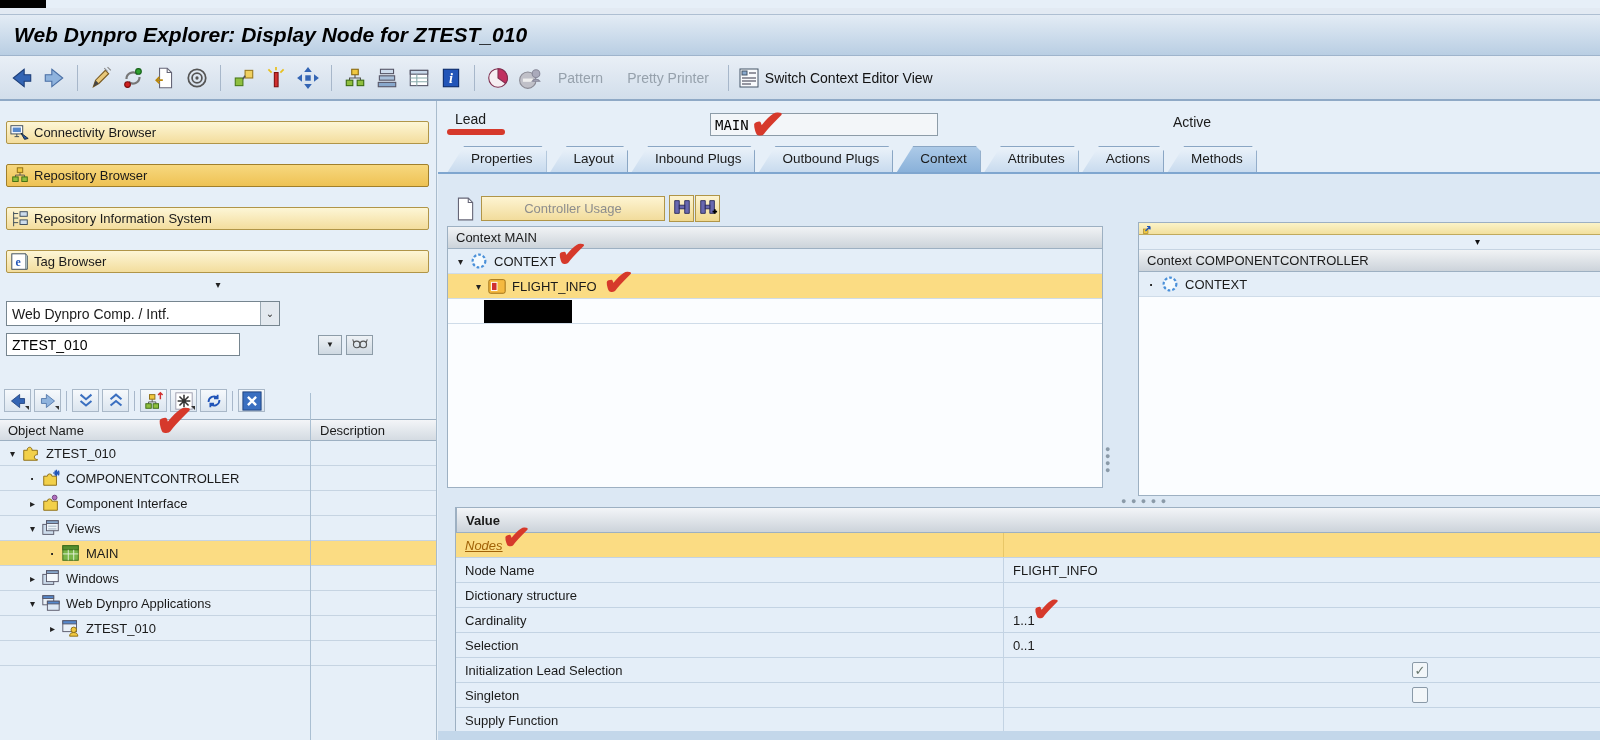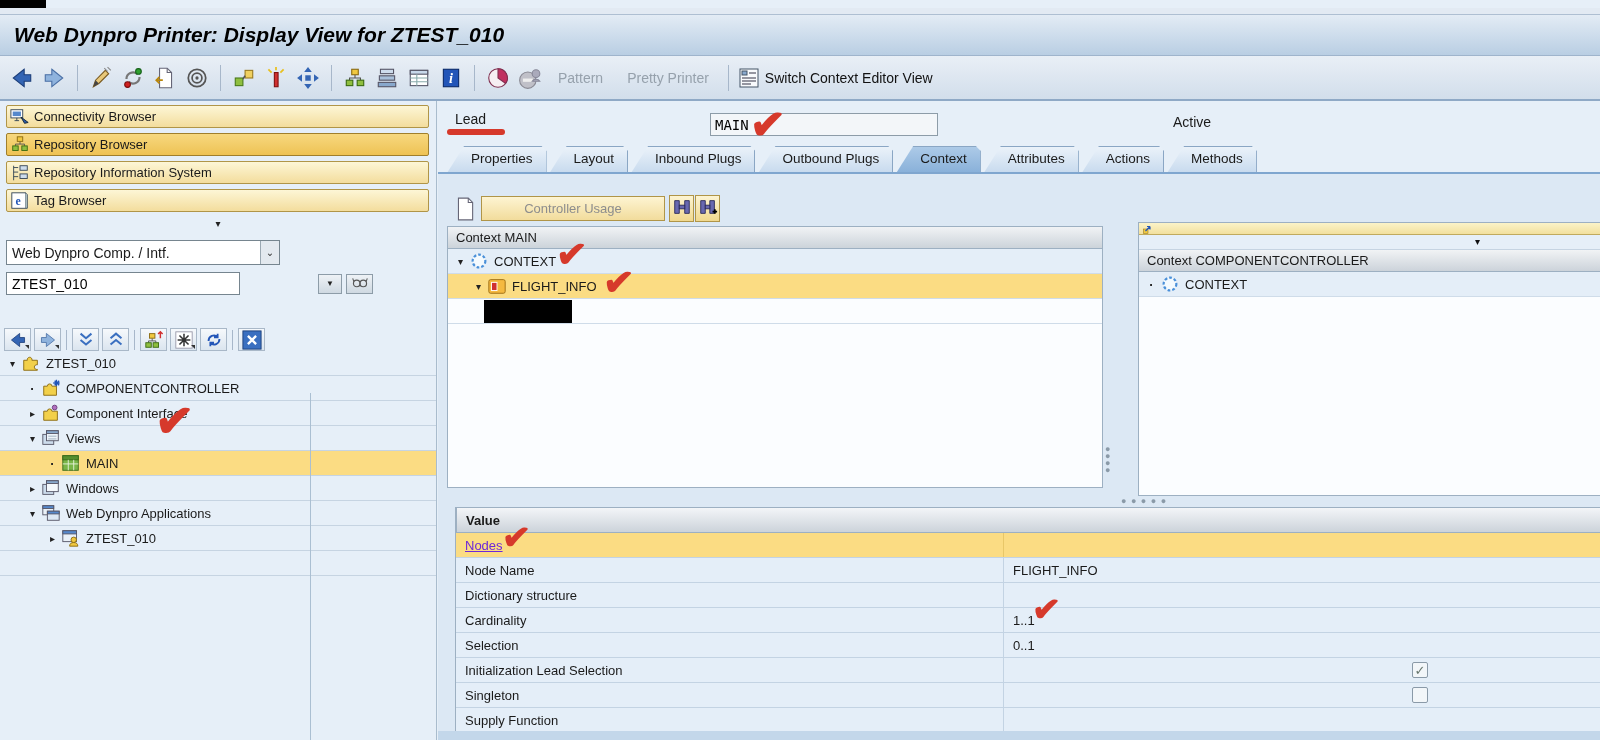--- a/index.html
+++ b/index.html
@@ -15,21 +15,21 @@
   .toolbar { position:absolute; left:0; top:56px; width:100%; height:45px;
     background:linear-gradient(#e9eff6,#d2deeb); border-bottom:2px solid #8fa9c6;
     display:flex; align-items:center; padding-left:8px; gap:4px; }
   .tb-btn { width:28px; height:28px; display:flex; align-items:center; justify-content:center; background:transparent; border:none; cursor:pointer; }
   .tb-sep { width:1px; height:26px; background:#a7b7ca; margin:0 5px; }
   .tb-label { color:#96a1ac; font-size:14px; padding:0 10px; }
   .tb-switch { display:flex; align-items:center; gap:5px; background:transparent; border:none; font-size:14px; color:#111; cursor:pointer; font-family:inherit; }
 
   
   .sidebar { position:absolute; left:0; top:101px; width:437px; height:639px; border-right:1px solid #a9bccd; background:#e6eff8; }
-  .browser-btn { display:flex; align-items:center; gap:4px; height:23px; margin:4px 7px 5px 6px;
+  .browser-btn { display:flex; align-items:center; gap:4px; height:23px; margin:20px 7px 5px 6px;
     background:linear-gradient(#fdf6d6,#f3dd9d); border:1px solid #b09548; border-radius:2px;
     padding-left:3px; cursor:pointer; }
   .browser-btn.active { background:linear-gradient(#f7d87f,#eec254); border-color:#a07f2c; }
   .sb-arrow { text-align:center; font-size:10px; color:#222; margin-top:6px; cursor:pointer; }
   .sb-select { display:flex; margin:11px 0 0 6px; width:274px; height:25px; background:#fff; border:1px solid #76858f; align-items:center; cursor:pointer; }
   .sb-select .val { flex:1; padding-left:5px; font-size:14px; }
   .sb-select .sel-arrow { width:19px; height:100%; background:#e3e9ef; border-left:1px solid #9aa8b2; font-size:10px; display:flex; align-items:center; justify-content:center; color:#333; }
   .sb-input-row { display:flex; margin:7px 0 0 6px; align-items:center; }
   .sb-input { width:234px; height:23px; border:1px solid #76858f; background:#fff; padding-left:5px; font-size:14px; font-family:inherit; }
   .sb-dd { width:24px; height:20px; margin-left:78px; background:linear-gradient(#eef2f6,#cfd9e2); border:1px solid #8d9ca8; font-size:8px; color:#222; cursor:pointer; display:flex; align-items:center; justify-content:center; }
@@ -88,37 +88,37 @@
   
   .props { position:absolute; left:455px; top:507px; width:1145px; background:#e4eef8; border-top:1px solid #9db0c2; border-left:1px solid #9db0c2; }
   .props-hdr { display:flex; height:25px; background:linear-gradient(#f3f5f8,#ccd3da); border-bottom:1px solid #9db0c2; font-weight:bold; align-items:center; }
   .props-hdr .ph-left { width:547px; padding-left:9px; }
   .props-hdr .ph-right { flex:1; padding-left:9px; border-left:1px solid #9db0c2; height:100%; display:flex; align-items:center; }
   .prop-row { display:flex; height:25px; border-bottom:1px solid #c3d3e3; align-items:center; }
   .prop-row.selected { background:#fbdc83; }
   .prop-row .pcell { width:547px; padding-left:9px; }
   .prop-row .vcell { flex:1; padding-left:9px; border-left:1px solid #c3d3e3; height:100%; display:flex; align-items:center; }
   .prop-row.selected .vcell { border-left-color:#e8c768; }
-  .plink { text-decoration:underline; color:#6d28d9; cursor:pointer; }
+  .plink { text-decoration:underline; color:#a16207; cursor:pointer;font-style:italic; }
   .cbx { width:16px; height:16px; margin-left:399px; border:1px solid #8a9aa8; background:#f2f6f9; border-radius:2px; display:flex; align-items:center; justify-content:center; font-size:13px; color:#67766d; cursor:default; }
   .bottom-strip { position:absolute; left:438px; top:731px; width:1162px; height:9px; background:#c3d7ea; }
 
   
   .ann { position:absolute; left:0; top:0; width:100%; height:100%; pointer-events:none; z-index:50; }
   .ann-check { position:absolute; font-weight:bold; transform:rotate(4deg); }
   .ann-underline { position:absolute; height:6px; border-radius:3px; }
 </style>
 </head>
 <body>
 
 <div class="screen">
   <div class="top-chip"></div>
   <div class="pre-strip"></div>
   <div class="title-bar">
-    <span class="title">Web Dynpro Printer: Display View for ZTEST_010</span>
+    <span class="title">Web Dynpro Explorer: Display Node for ZTEST_010</span>
   </div>
   <div class="toolbar" id="toolbar">
       <button class="tb-btn">
         <span style="display: inline-flex; align-items: center;">
           <svg width="24" height="24" viewBox="0 0 22 22" xmlns="http://www.w3.org/2000/svg">
             <path d="M13 3 L3 11 L13 19 V14 H19 V8 H13 Z" fill="#3465b4" stroke="#1d3f7a"></path>
           </svg>
         </span>
       </button>
       <button class="tb-btn">
@@ -392,20 +392,24 @@
         <div class="tt-sep"></div>
         <button class="tt-btn">
           <span style="display: inline-flex; align-items: center;">
             <svg width="20" height="20" viewBox="0 0 22 22" xmlns="http://www.w3.org/2000/svg">
               <rect x="1" y="1" width="20" height="20" fill="#3a6fc0" stroke="#1d3f7a"></rect>
               <path d="M6.5 6.5 l9 9 M15.5 6.5 l-9 9" stroke="#fff" stroke-width="2.6"></path>
             </svg>
           </span>
         </button>
       </div>
+    <div class="tree-hdr">
+      <div class="th-left">Object Name</div>
+      <div class="th-right">Description</div>
+    </div>
     <div class="tree-body" id="treeBody">
         <div class="tree-row">
           <span class="exp" style="margin-left: 6px;">▾</span>
           <span class="ticon" style="display: inline-flex; align-items: center;">
             <svg width="20" height="20" viewBox="0 0 22 22" xmlns="http://www.w3.org/2000/svg">
               <path d="M3 8 h4 a2.6 2.6 0 1 1 5 0 h6 v5 a2.6 2.6 0 1 0 0 5 v1 H3 Z" fill="#f2d04a" stroke="#8a6a10"></path>
             </svg>
           </span>
           <span class="tlabel">ZTEST_010</span>
         </div>

